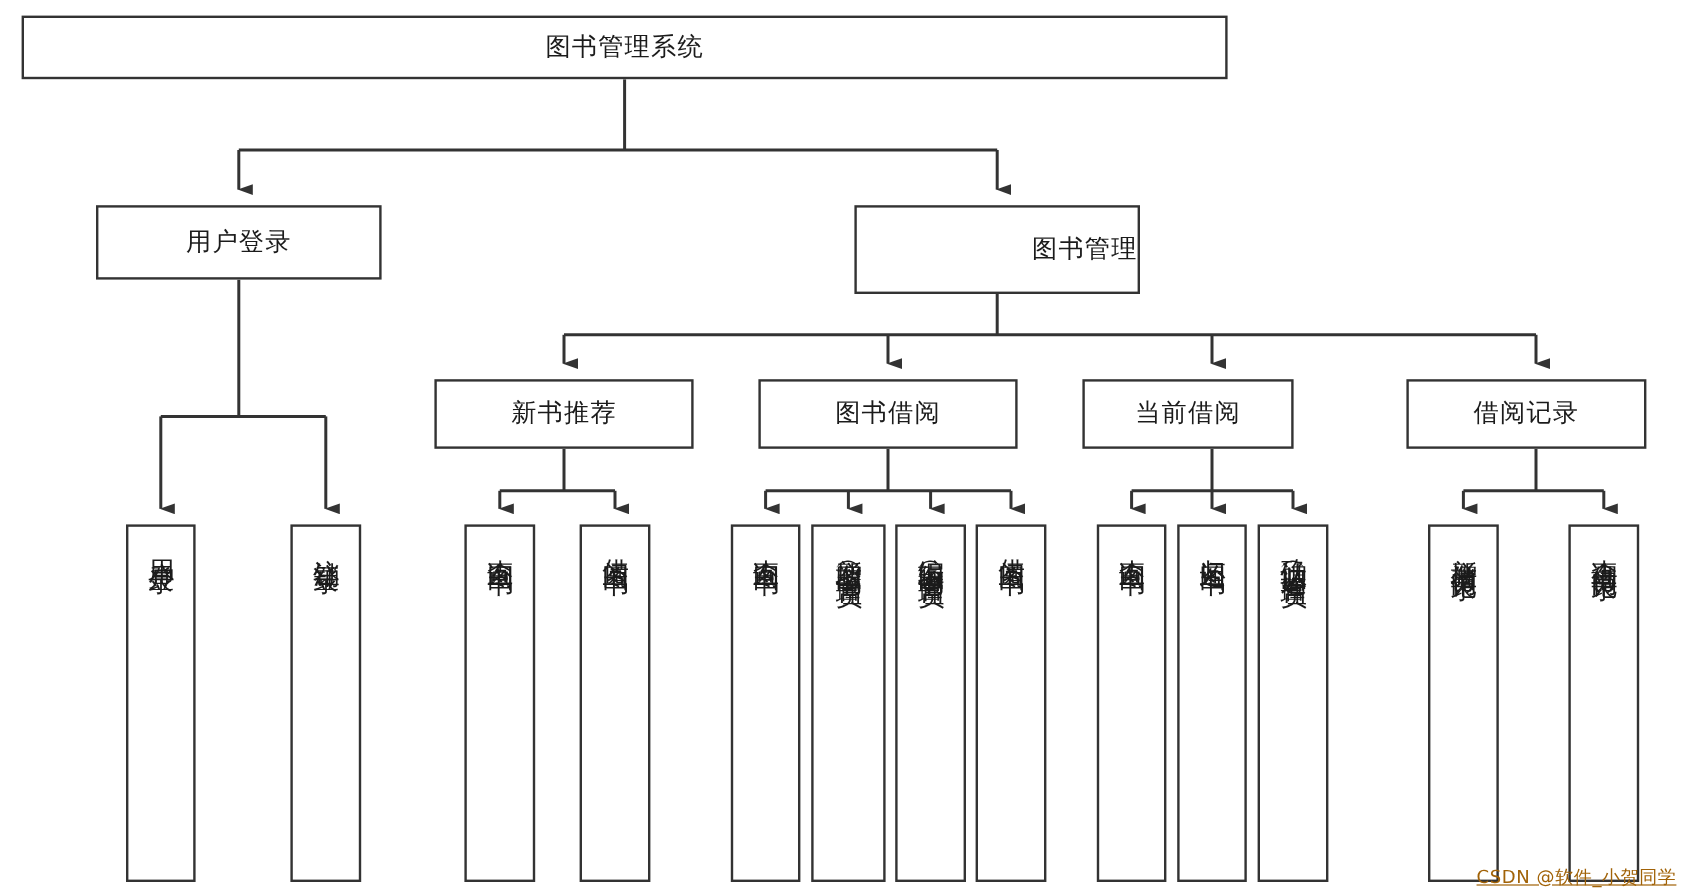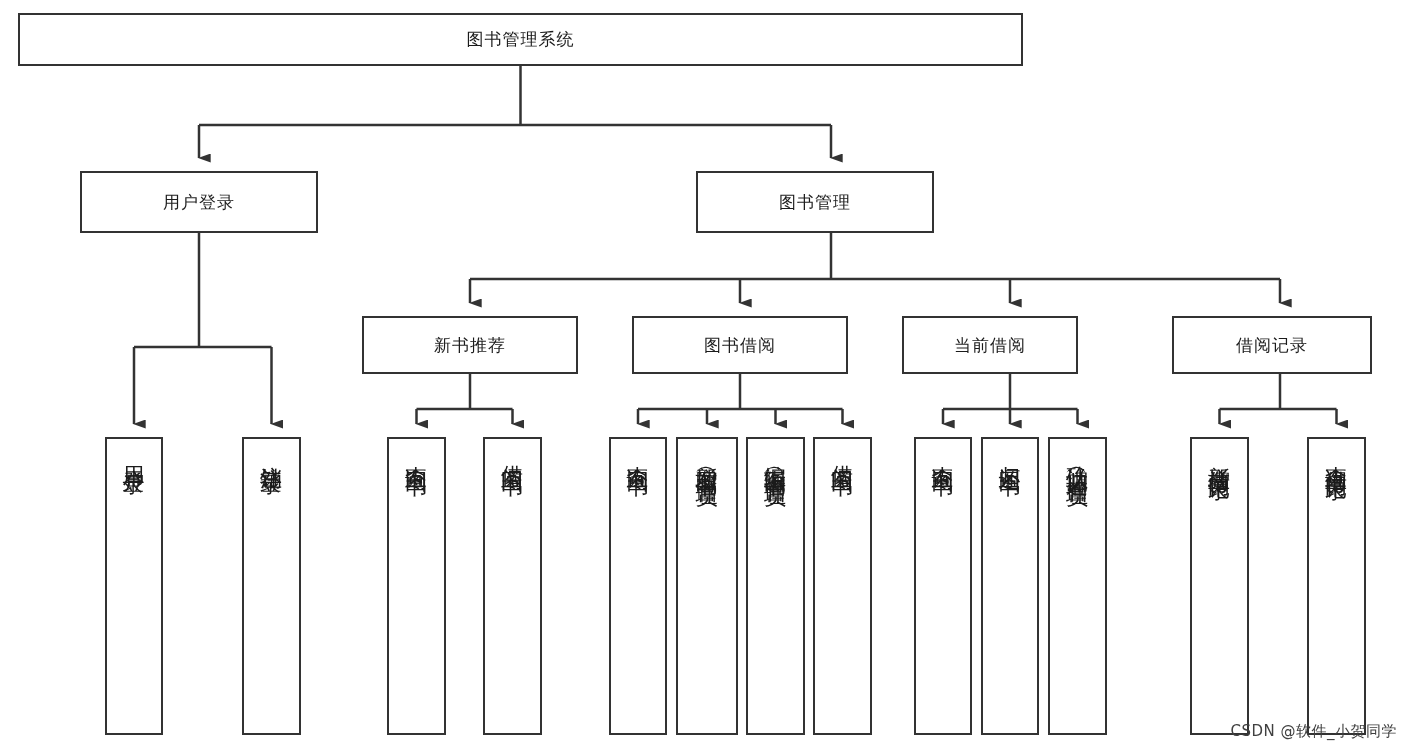--- a/index.html
+++ b/index.html
@@ -33,21 +33,21 @@
     align-items: center;
     justify-content: center;
     color: #1b1b1b;
   }
   .node-label {
     display: block;
     text-align: center;
     letter-spacing: 1px;
   }
   .node.horizontal .node-label {
-    font-size: 17px;
+    font-size: 21px;
     line-height: 1.2;
     white-space: nowrap;
   }
   .node.vertical {
     align-items: flex-start;
     justify-content: center;
     padding-top: 9px;
   }
   .node.vertical .node-label {
     writing-mode: vertical-rl;
@@ -55,24 +55,25 @@
     font-size: 22px;
     line-height: 1.05;
     letter-spacing: 3px;
     white-space: nowrap;
   }
   #watermark {
     position: absolute;
     right: 8px;
     bottom: 6px;
     font-size: 15px;
-    color: #404040;
+    color: #a16207;
     letter-spacing: 0.5px;
     white-space: nowrap;
     pointer-events: none;
+    text-decoration: underline;
   }
 </style>
 </head>
 <body>
 
 <div id="canvas">
 
   <svg id="svg-layer" viewBox="0 0 1405 747" xmlns="http://www.w3.org/2000/svg">
     <defs>
       <marker id="arrowhead" viewBox="0 0 10 14" refX="5" refY="13" markerWidth="9" markerHeight="13" orient="auto-start-reverse" markerUnits="userSpaceOnUse">
@@ -116,21 +117,21 @@
       </g>
   </svg>
 
   <div class="node horizontal" style="left: 18px; top: 13px; width: 1005px; height: 53px;">
     <span class="node-label">图书管理系统</span>
   </div>
 
   <div class="node horizontal" style="left: 80px; top: 171px; width: 238px; height: 62px;">
     <span class="node-label">用户登录</span>
   </div>
-  <div class="node horizontal" style="left: 696px; top: 171px; width: 238px; height: 62px;">
+  <div class="node horizontal" style="left: 712px; top: 171px; width: 238px; height: 74px; justify-content: flex-end;">
     <span class="node-label">图书管理</span>
   </div>
 
   <div class="node horizontal" style="left: 632px; top: 316px; width: 216px; height: 58px;">
     <span class="node-label">图书借阅</span>
   </div>
   <div class="node horizontal" style="left: 362px; top: 316px; width: 216px; height: 58px;">
     <span class="node-label">新书推荐</span>
   </div>
   <div class="node horizontal" style="left: 902px; top: 316px; width: 176px; height: 58px;">

